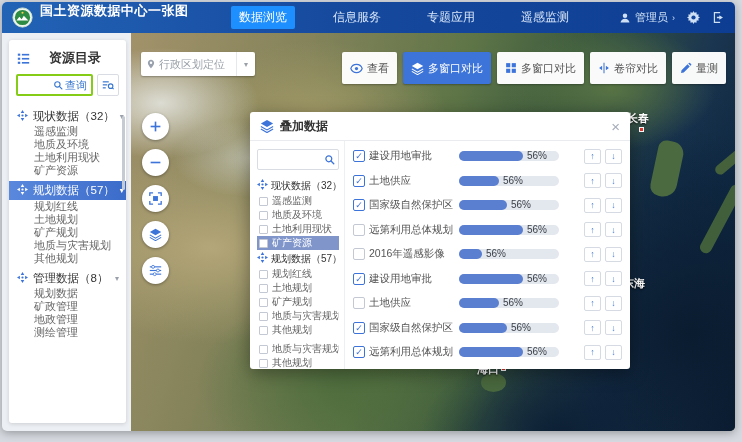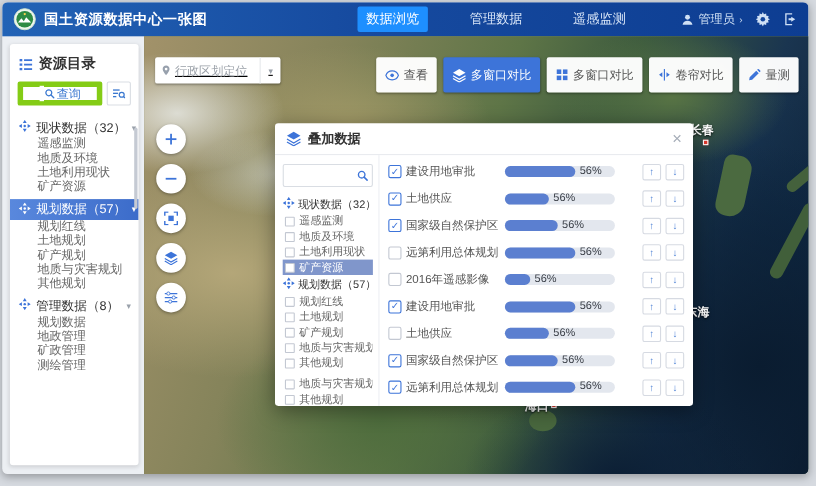--- a/index.html
+++ b/index.html
@@ -4,39 +4,39 @@
 <style>
   * { box-sizing: border-box; }
   html,body { width:742px; height:442px; margin:0; overflow:hidden;
     background:#d6dae0; font-family:"Liberation Sans","DejaVu Sans",sans-serif; }
   .app { position:absolute; left:2px; top:2px; width:733px; height:429px;
     border-radius:5px; overflow:hidden; background:#ecefF3;
     box-shadow:0 2px 8px rgba(0,0,0,.3); }
 
   
   .hdr { height:31px; background:linear-gradient(90deg,#2263b6 0%,#164a9f 45%,#0d3d92 100%);
-    display:flex; align-items:center; padding:0 10px; color:#fff; }
+    display:flex; padding:0 10px; color:#fff; }
   .hdr-title { font-size:13px; font-weight:bold; margin-left:7px; letter-spacing:.5px; white-space:nowrap; }
   .nav { display:flex; gap:30px; margin-left:auto; margin-right:42px; align-items:center; }
   .nav-item { font-size:12px; color:#d9e6f8; cursor:pointer; padding:3px 8px; white-space:nowrap; }
   .nav-item.active { background:#1e8fff; border-radius:2px; color:#fff; }
   .hdr-right { display:flex; align-items:center; gap:12px; font-size:11px; color:#cfe0f5; }
   .usr { display:flex; align-items:center; gap:4px; cursor:pointer; white-space:nowrap; }
   .ic { display:inline-flex; align-items:center; justify-content:center; line-height:0; }
 
   
   .content { display:flex; height:398px; }
   .side-col { width:129px; padding:7px 5px 8px 7px; flex:none; }
   .side-panel { background:#fff; height:100%; border-radius:3px; position:relative;
     box-shadow:0 1px 4px rgba(0,0,0,.14); overflow:hidden; }
-  .sp-head { display:flex; align-items:center; gap:5px; padding:9px 8px 7px; color:#3d74d9; }
+  .sp-head { display:flex; align-items:center; gap:19px; padding:9px 8px 7px; color:#3d74d9; }
   .sp-title { font-size:13px; color:#333; font-weight:bold; }
   .sp-search { display:flex; gap:4px; padding:0 7px; }
-  .s-box { flex:1; height:22px; border:5px solid #84cc16; border-radius:2px; display:flex;
-    align-items:center; justify-content:center; padding:0 16px; background:#fff; min-width:0; }
+  .s-box { flex:1; height:22px; border:2px solid #84cc16; border-radius:2px; display:flex;
+    align-items:center; justify-content:center; padding:0 4px; background:#fff; min-width:0; }
   .s-box input { border:0; outline:0; width:26px; min-width:0; flex:1; font-size:11px; }
   .s-query { display:flex; align-items:center; gap:2px; color:#3a78d0; font-size:11px; cursor:pointer; white-space:nowrap; }
   .s-filter { width:22px; height:22px; flex:none; border:1px solid #d9dde3; border-radius:2px;
     display:flex; align-items:center; justify-content:center; color:#3a78d0; cursor:pointer; }
   .tree { padding:7px 0 0; }
   .tree-group { height:18px; display:flex; align-items:center; gap:5px; padding:0 7px 0 8px;
     color:#333; font-size:11.5px; cursor:pointer; margin-top:4px; white-space:nowrap; }
   .tree-group .t-ic { color:#3d74d9; }
   .tree-group .t-caret { margin-left:auto; color:#9aa1ab; font-size:8px; }
   .tree-group.selected { background:linear-gradient(90deg,#5988dd,#3c6cca); color:#fff; height:19px; }
@@ -58,21 +58,21 @@
       radial-gradient(ellipse 230px 140px at 215px 350px, rgba(76,108,60,.9), transparent 65%),
       radial-gradient(ellipse 200px 120px at 430px 400px, #0c1f35, transparent 70%),
       radial-gradient(ellipse 300px 280px at 560px 300px, #0a1c30, transparent 72%),
       radial-gradient(ellipse 280px 200px at 600px 180px, #0f2944, transparent 70%),
       linear-gradient(108deg,#a2926a 0%,#84835a 25%,#5e7547 47%,#3c5a3e 62%,#1a3550 80%,#0b1c31 100%); }
   .isl { position:absolute; }
   .map-label { position:absolute; color:#fff; font-size:11px; font-weight:bold;
     text-shadow:0 1px 2px rgba(0,0,0,.85); z-index:2; white-space:nowrap; }
   .map-marker { position:absolute; width:5px; height:5px; background:#e0392e; border:1px solid #fff; z-index:2; }
 
-  .mtb-left { position:absolute; left:10px; top:19px; z-index:5;text-decoration:underline; }
+  .mtb-left { position:absolute; left:10px; top:19px; z-index:5; }
   .locate { width:114px; height:24px; background:#fff; border-radius:2px; display:flex; align-items:center;
     font-size:11px; color:#9aa0a8; box-shadow:0 1px 2px rgba(0,0,0,.3); cursor:pointer; }
   .locate .pin { margin:0 3px 0 5px; color:#98a1ad; }
   .locate .plc { flex:1; white-space:nowrap; overflow:hidden; }
   .locate .car { width:19px; align-self:stretch; border-left:1px solid #e6e8ec; display:flex;
     align-items:center; justify-content:center; color:#9aa0a8; font-size:8px; }
   .mtb-right { position:absolute; right:9px; top:19px; display:flex; gap:6px; z-index:5; }
   .tool-btn { height:32px; padding:0 8px; background:rgba(255,255,255,.97); border-radius:2px;
     display:flex; align-items:center; gap:4px; font-size:11px; color:#555;
     box-shadow:0 1px 2px rgba(0,0,0,.3); cursor:pointer; white-space:nowrap; }
@@ -126,21 +126,22 @@
       <svg width="21" height="21" viewBox="0 0 24 24">
           <circle cx="12" cy="12" r="11" fill="#eef6ee" stroke="#cfe4cf"></circle>
           <circle cx="12" cy="12" r="8.7" fill="#2e8b44"></circle>
           <path d="M5 15.5l3.5-4.5 2.5 3 2.5-4 5.2 5.5z" fill="#fff"></path>
           <circle cx="12" cy="6.6" r="1.2" fill="#ffd24d"></circle>
         </svg>
     </span>
     <span class="hdr-title">国土资源数据中心一张图</span>
     <div class="nav">
         <span class="nav-item active">数据浏览</span>
-        <span class="nav-item">管理数据</span>
+        <span class="nav-item">信息服务</span>
+        <span class="nav-item">专题应用</span>
         <span class="nav-item">遥感监测</span>
       </div>
     <div class="hdr-right">
       <span class="usr">
         <span class="ic">
             <svg width="12" height="12" viewBox="0 0 16 16">
               <circle cx="8" cy="5" r="3" fill="currentColor"></circle>
               <path fill="currentColor" d="M2 14c.5-3.2 3-5 6-5s5.5 1.8 6 5z"></path>
             </svg>
           </span>
@@ -238,22 +239,22 @@
               <span class="t-ic"><span class="ic">
                   <svg width="11" height="11" viewBox="0 0 16 16">
                     <path fill="currentColor" d="M8 0l2.6 4.2H5.4zM8 16l-2.6-4.2h5.2zM0 8l4.2-2.6v5.2zM16 8l-4.2 2.6V5.4z"></path>
                     <circle cx="8" cy="8" r="1.6" fill="currentColor"></circle>
                   </svg>
                 </span></span>
               <span class="t-label">管理数据（8）</span>
               <span class="t-caret">▾</span>
             </div>
             <div class="tree-child">规划数据</div>
+            <div class="tree-child">矿政管理</div>
             <div class="tree-child">地政管理</div>
-            <div class="tree-child">矿政管理</div>
             <div class="tree-child">测绘管理</div>
           </div>
         <div class="sb-scroll"></div>
       </div>
     </div>
 
     <div class="map">
       <div class="isl" style="left:523px;top:108px;width:26px;height:56px;background:#4b6a40;border-radius:8px 12px 14px 10px;transform:rotate(12deg);"></div>
       <div class="isl" style="left:584px;top:148px;width:12px;height:76px;background:#415f3a;border-radius:6px;transform:rotate(28deg);"></div>
       <div class="isl" style="left:598px;top:102px;width:10px;height:46px;background:#44613c;border-radius:5px;transform:rotate(50deg);"></div>

